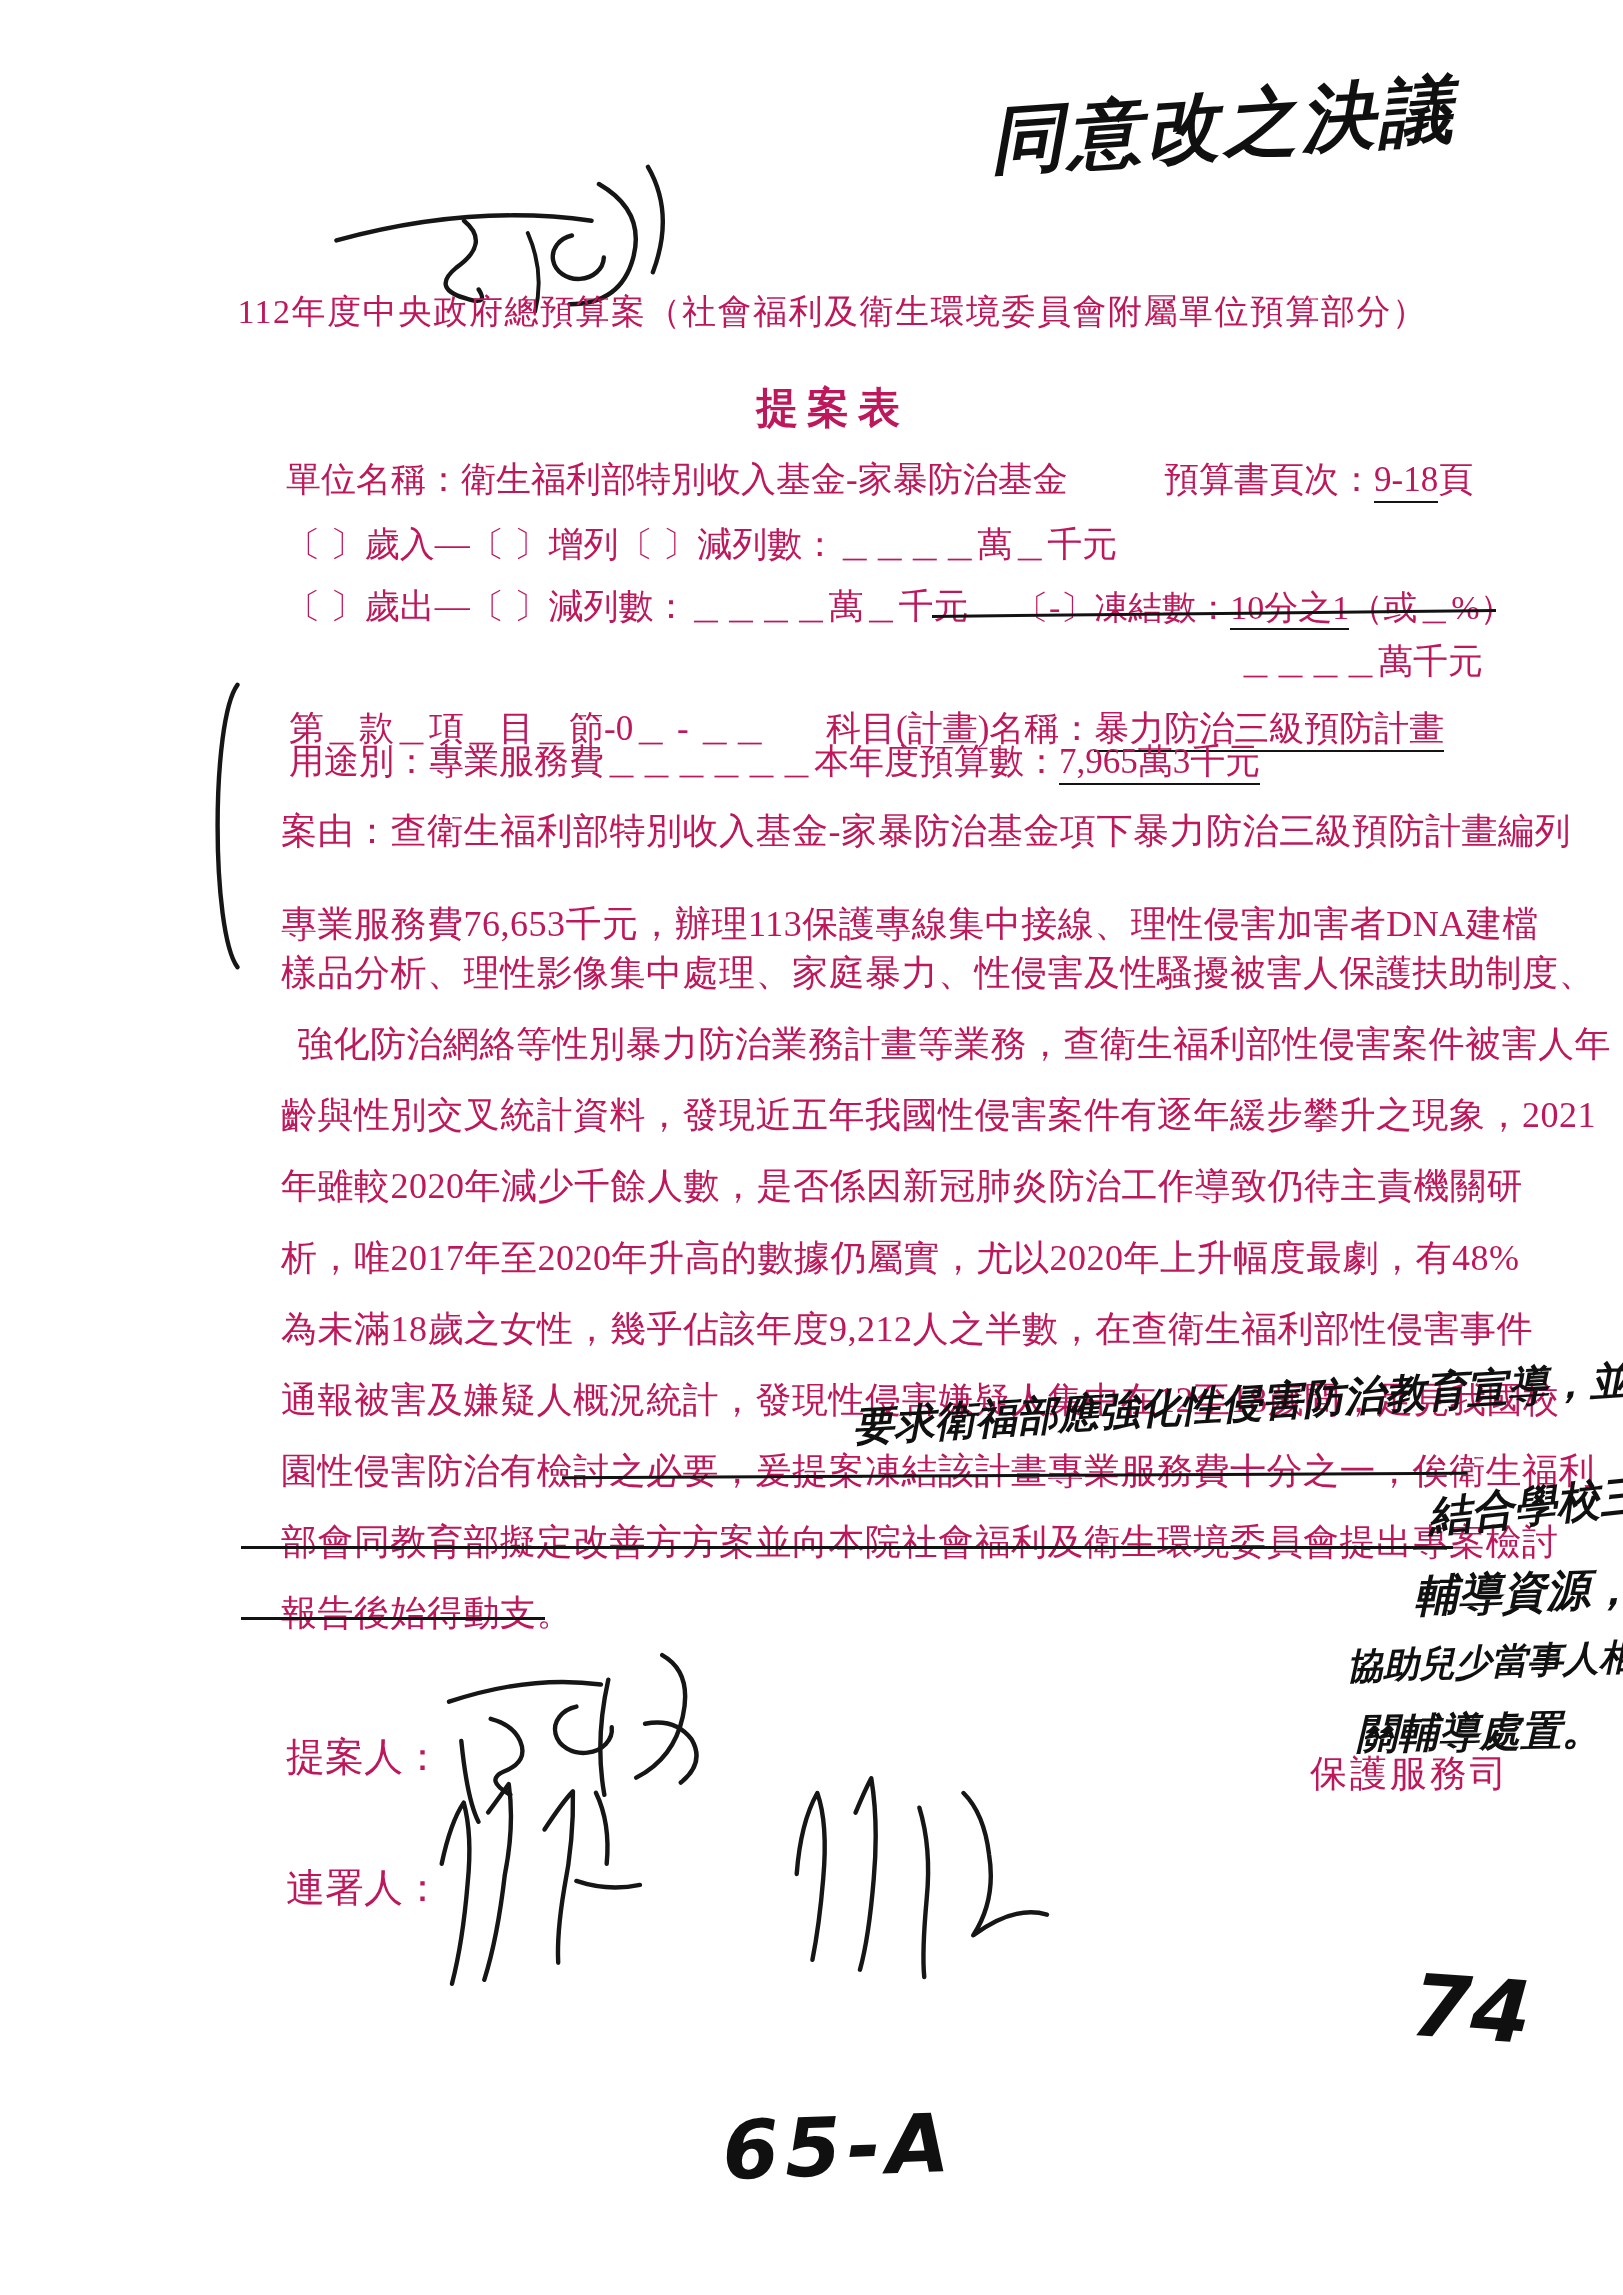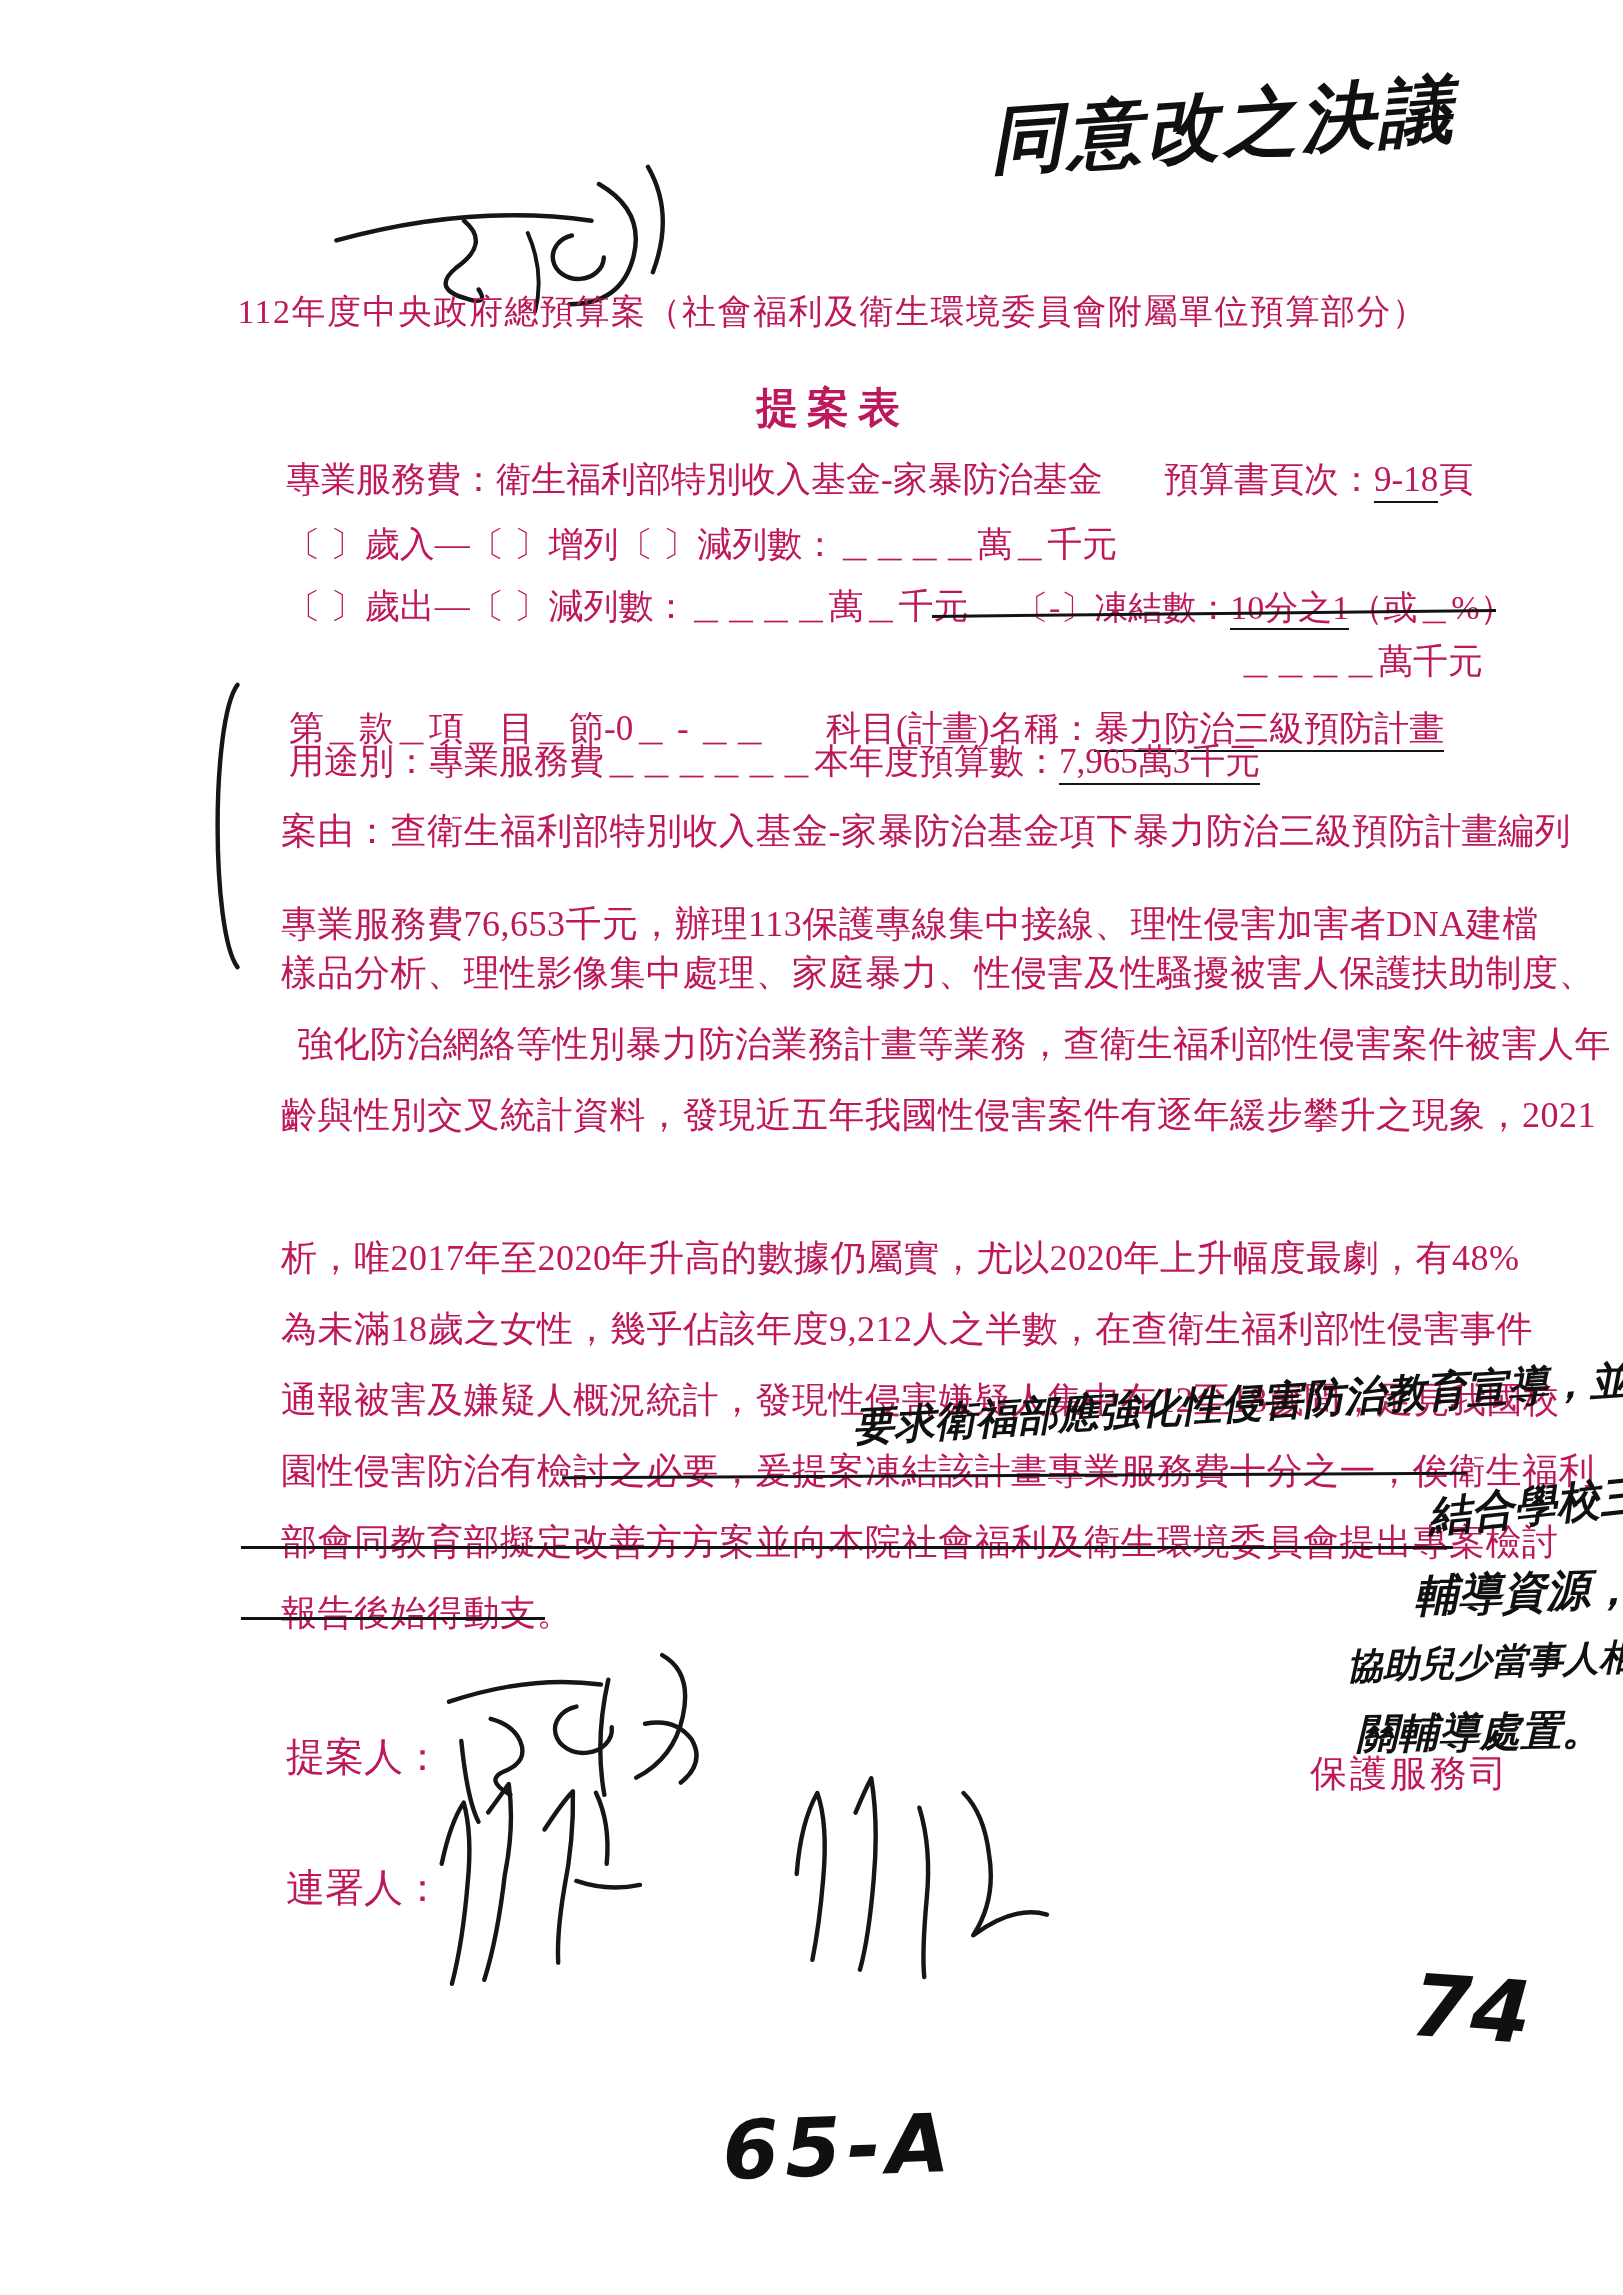--- a/index.html
+++ b/index.html
@@ -35,21 +35,21 @@
     <path d="M560,55 q95,55 70,150 q-25,95 -130,95" stroke-width="9"></path>
     <path d="M505,160 a52,45 0 1 0 65,45" stroke-width="9"></path>
     <path d="M660,20 q55,95 10,215" stroke-width="9"></path>
   </svg>
 
   <div class="abs print center" style="top:289px;font-size:34px;letter-spacing:1.5px;">112年度中央政府總預算案（社會福利及衛生環境委員會附屬單位預算部分）</div>
 
   <div class="abs print center" style="top:380px;font-size:42px;letter-spacing:8.8px;font-weight:bold;">提案表</div>
 
   <div class="abs print meta" style="left:245px;top:456px;">
-    <span>專業服務費：</span><span>衛生福利部特別收入基金-家暴防治基金</span>
+    <span>單位名稱：</span><span>衛生福利部特別收入基金-家暴防治基金</span>
   </div>
   <div class="abs print meta" style="left:1123px;top:456px;">
     <span>預算書頁次：</span><span class="u">9-18</span><span>頁</span>
   </div>
 
   <div class="abs print meta" style="left:245px;top:521px;">
     <span>〔 〕歲入—〔 〕增列〔 〕減列數：</span><span>＿＿＿＿</span><span>萬＿千元</span>
   </div>
 
   <div class="abs print meta" style="left:245px;top:583px;">
@@ -76,20 +76,21 @@
 
   <div class="abs print meta" style="left:248px;top:738px;">
     <span>用途別：</span><span>專業服務費</span><span>＿＿＿＿＿＿</span><span>本年度預算數：</span><span class="u">7,965萬3千元</span>
   </div>
 
   <div class="abs print para" style="left:240px;top:807px;">案由：查衛生福利部特別收入基金-家暴防治基金項下暴力防治三級預防計畫編列</div>
   <div class="abs print para" style="left:240px;top:900px;">專業服務費76,653千元，辦理113保護專線集中接線、理性侵害加害者DNA建檔</div>
   <div class="abs print para" style="left:240px;top:949px;">樣品分析、理性影像集中處理、家庭暴力、性侵害及性騷擾被害人保護扶助制度、</div>
   <div class="abs print para" style="left:240px;top:1020px;margin-left:16px;">強化防治網絡等性別暴力防治業務計畫等業務，查衛生福利部性侵害案件被害人年</div>
   <div class="abs print para" style="left:240px;top:1091px;">齡與性別交叉統計資料，發現近五年我國性侵害案件有逐年緩步攀升之現象，2021</div>
+  <div class="abs print para" style="left:240px;top:1162px;">年雖較2020年減少千餘人數，是否係因新冠肺炎防治工作導致仍待主責機關研</div>
   <div class="abs print para" style="left:240px;top:1234px;">析，唯2017年至2020年升高的數據仍屬實，尤以2020年上升幅度最劇，有48%</div>
   <div class="abs print para" style="left:240px;top:1305px;">為未滿18歲之女性，幾乎佔該年度9,212人之半數，在查衛生福利部性侵害事件</div>
   <div class="abs print para" style="left:240px;top:1376px;">通報被害及嫌疑人概況統計，發現性侵害嫌疑人集中在12至18歲間，足見我國校</div>
 
   <div class="abs print para" style="left:240px;top:1447px;">
     <span>園性侵害防治有檢討之必要，爰</span><span>提案凍結該計畫專業服務費十分之一，俟衛生福利</span>
   </div>
   <div class="abs print para" style="left:240px;top:1518px;">部會同教育部擬定改善方方案並向本院社會福利及衛生環境委員會提出專案檢討</div>
   <div class="abs print para" style="left:240px;top:1589px;text-align:right;">報告後始得動支。</div>
 

